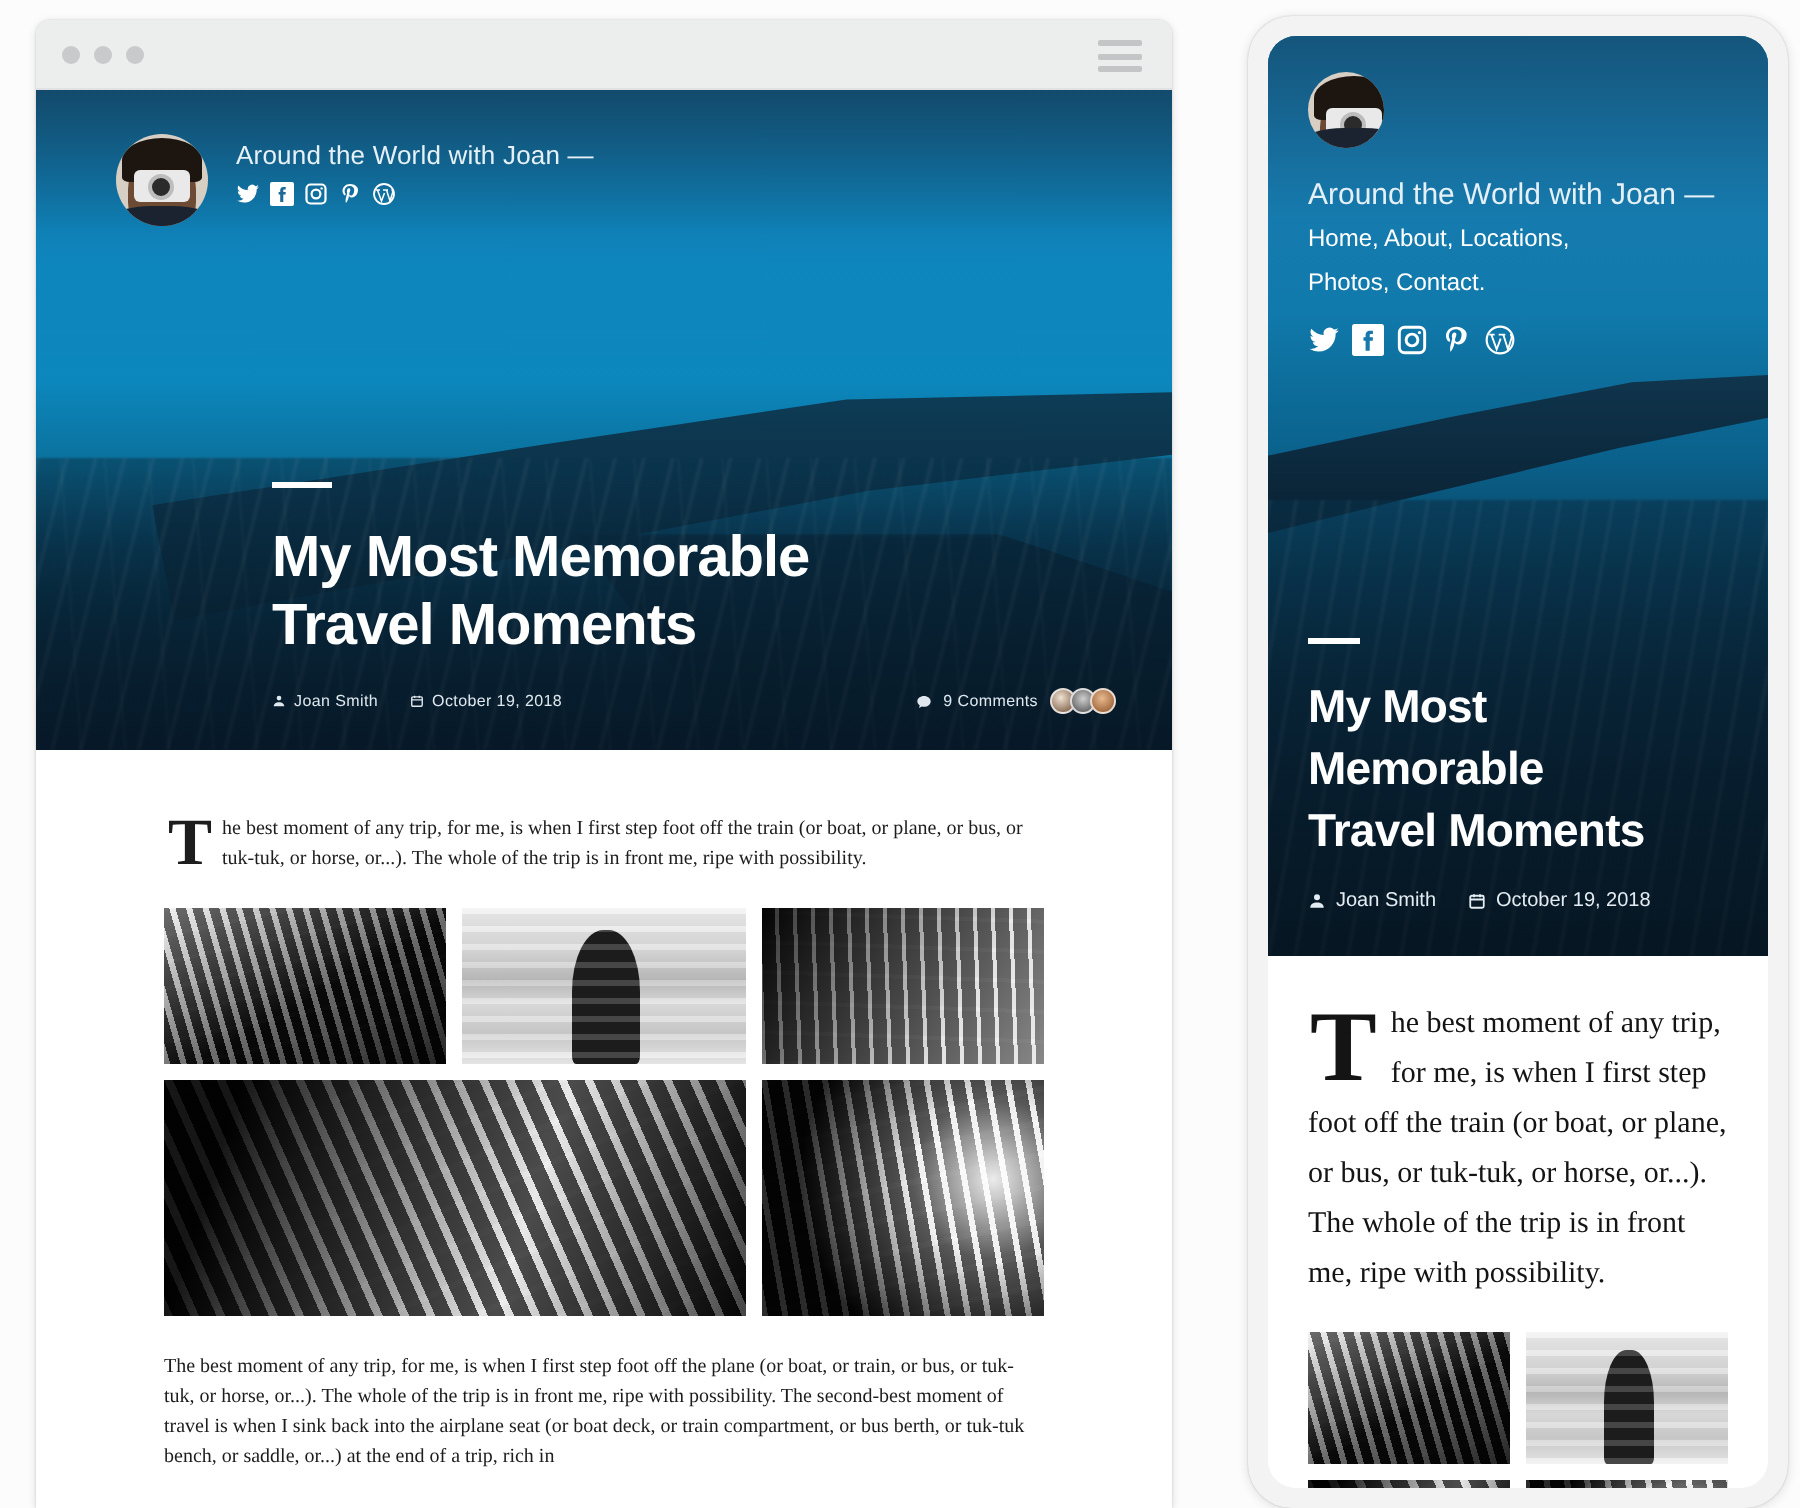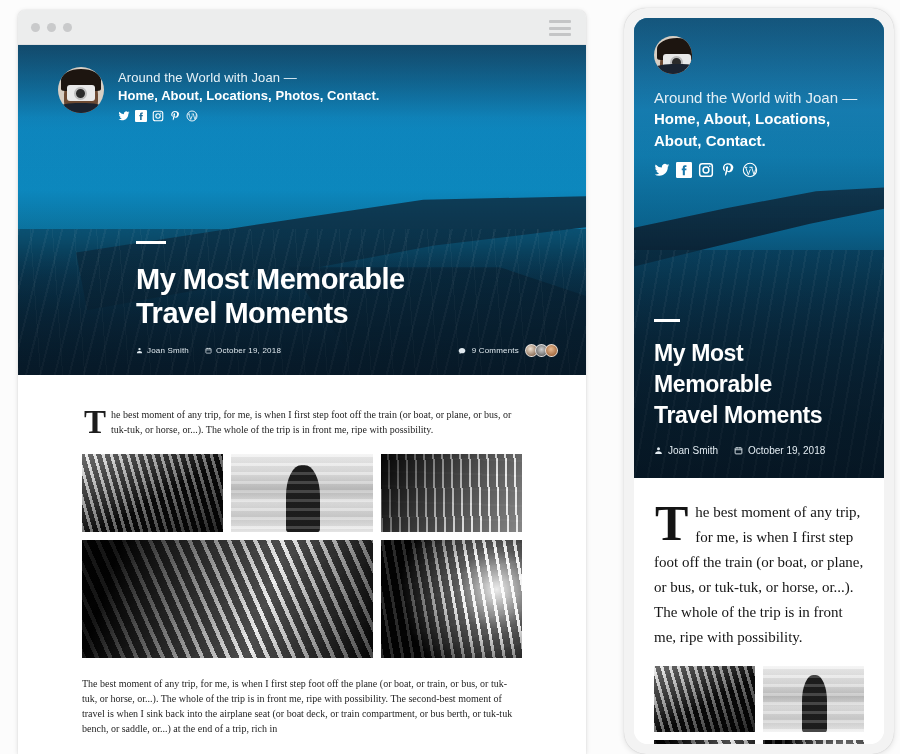--- a/index.html
+++ b/index.html
@@ -347,21 +347,21 @@
     position:absolute; inset:0;
     background: linear-gradient(to bottom, rgba(6,32,50,.3) 0%, rgba(6,32,50,0) 20%, rgba(4,18,30,.2) 55%, rgba(4,16,26,.55) 100%);
   }
 
   .m-header {
     position: relative; z-index: 4;
     padding: 18px 20px 0 20px;
   }
   .m-avatar { width: 38px; height: 38px; margin-bottom: 14px; }
   .m-site-title { font-size: 15px; color: #e4eff6; line-height: 20px; font-weight: 400; }
-  .m-nav { font-size: 15px; font-weight: 700; color: #fff; line-height: 22px; }
+  .m-nav { font-size: 12px; font-weight: 400; color: #fff; line-height: 22px; }
   .m-social { display: flex; gap: 6px; margin-top: 10px; align-items: center; }
 
   .m-post {
     position: absolute;
     left: 20px; right: 20px; bottom: 22px;
     z-index: 5;
   }
   .m-rule { width: 26px; height: 3px; background: #fff; margin-bottom: 16px; }
   .m-title {
     font-size: 23px; line-height: 31px; font-weight: 700;
@@ -415,21 +415,20 @@
     <div class="site-header">
       <div class="avatar">
         <div class="face"></div>
           <div class="hair"></div>
         <div class="cam"></div>
           <div class="lens"></div>
           <div class="body"></div>
       </div>
       <div class="brandblock">
         <div class="site-title">Around the World with Joan —</div>
-        <div class="nav-line">Home, About, Locations, Photos, Contact.</div>
         <div class="social">
           <span>
               <svg width="12" height="12" viewBox="0 0 24 24" fill="#fff">
                 <path d="M23 4.9a9 9 0 0 1-2.6.7 4.5 4.5 0 0 0 2-2.5 9 9 0 0 1-2.9 1.1 4.5 4.5 0 0 0-7.7 4.1A12.8 12.8 0 0 1 2.5 3.6a4.5 4.5 0 0 0 1.4 6 4.5 4.5 0 0 1-2-.6 4.5 4.5 0 0 0 3.6 4.5 4.5 4.5 0 0 1-2 .1 4.5 4.5 0 0 0 4.2 3.1A9 9 0 0 1 1 18.6a12.7 12.7 0 0 0 6.9 2c8.3 0 12.8-6.9 12.8-12.8v-.6A9 9 0 0 0 23 4.9z"></path>
               </svg>
             </span>
           <span>
               <svg width="12" height="12" viewBox="0 0 24 24">
                 <rect width="24" height="24" rx="2" fill="#fff"></rect>
                 <path d="M15.6 12.5h-2.3V20h-3.1v-7.5H8.6V9.9h1.6V8.3c0-1.3.6-3.3 3.2-3.3h2.3v2.5h-1.7c-.3 0-.7.1-.7.7v1.7h2.4l-.1 2.6z" fill="#1b6a97"></path>
@@ -521,21 +520,21 @@
         <div class="avatar m-avatar">
           <div class="face"></div>
             <div class="hair"></div>
           <div class="cam"></div>
             <div class="lens"></div>
             <div class="body"></div>
         </div>
         <div class="m-site-title">Around the World with Joan —</div>
         <div class="m-nav">
           <span>Home, About, Locations,</span><br>
-          <span>About, Contact.</span>
+          <span>Photos, Contact.</span>
         </div>
         <div class="m-social">
           <span><svg width="16" height="16" viewBox="0 0 24 24" fill="#fff">
                 <path d="M23 4.9a9 9 0 0 1-2.6.7 4.5 4.5 0 0 0 2-2.5 9 9 0 0 1-2.9 1.1 4.5 4.5 0 0 0-7.7 4.1A12.8 12.8 0 0 1 2.5 3.6a4.5 4.5 0 0 0 1.4 6 4.5 4.5 0 0 1-2-.6 4.5 4.5 0 0 0 3.6 4.5 4.5 4.5 0 0 1-2 .1 4.5 4.5 0 0 0 4.2 3.1A9 9 0 0 1 1 18.6a12.7 12.7 0 0 0 6.9 2c8.3 0 12.8-6.9 12.8-12.8v-.6A9 9 0 0 0 23 4.9z"></path>
               </svg></span>
           <span><svg width="16" height="16" viewBox="0 0 24 24">
                 <rect width="24" height="24" rx="2" fill="#fff"></rect>
                 <path d="M15.6 12.5h-2.3V20h-3.1v-7.5H8.6V9.9h1.6V8.3c0-1.3.6-3.3 3.2-3.3h2.3v2.5h-1.7c-.3 0-.7.1-.7.7v1.7h2.4l-.1 2.6z" fill="#1878ab"></path>
               </svg></span>
           <span><svg width="16" height="16" viewBox="0 0 24 24" fill="none" stroke="#fff" stroke-width="2.2">

